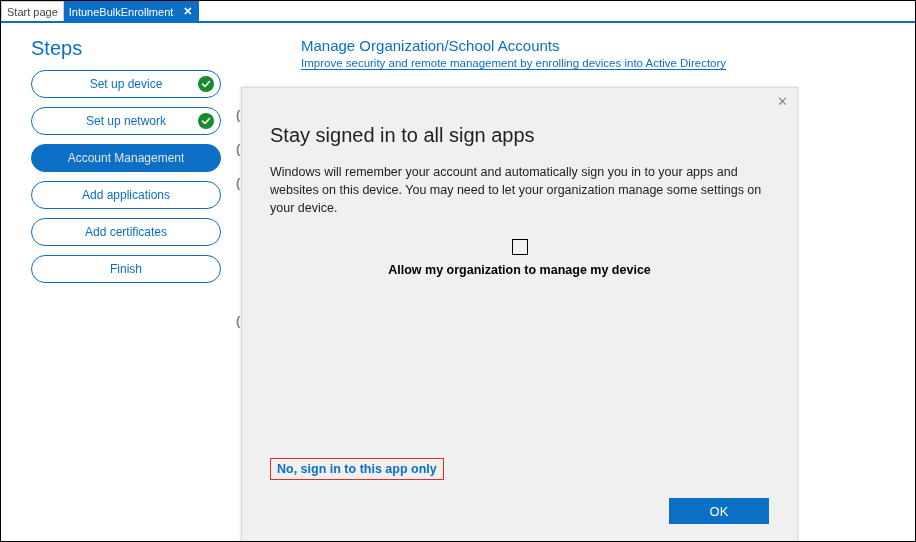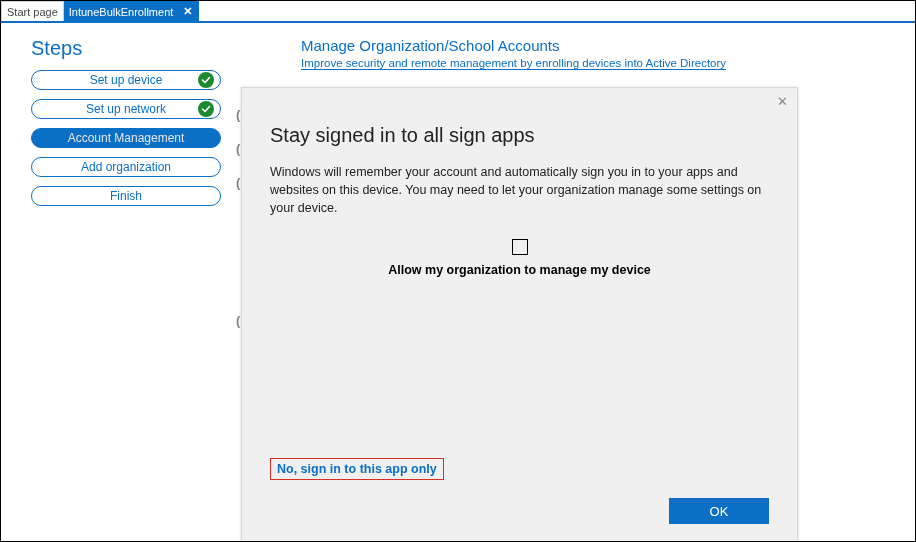--- a/index.html
+++ b/index.html
@@ -53,21 +53,21 @@
       position: relative;
     }
     .steps-title {
       color: #0b6fc6;
       font-size: 20px;
       font-weight: 400;
       margin-bottom: 10px;
     }
     .step-pill {
       width: 190px;
-      height: 20px;
+      height: 28px;
       border: 1px solid #0b6fc6;
       border-radius: 14px;
       display: flex;
       align-items: center;
       justify-content: center;
       position: relative;
       margin-bottom: 9px;
       color: #0b6fc6;
       font-size: 12px;
       cursor: pointer;
@@ -223,23 +223,26 @@
         <svg width="10" height="10" viewBox="0 0 10 10">
             <path d="M1.5 5 L4 7.5 L8.5 2.5" stroke="#fff" stroke-width="1.6" fill="none" stroke-linecap="round" stroke-linejoin="round"></path>
           </svg>
       </span>
     </div>
 
     <div class="step-pill active">
       <span>Account Management</span>
     </div>
 
-
-    <div class="step-pill">
-      <span>Add organization</span>
+    <div class="step-pill">
+      <span>Add applications</span>
+    </div>
+
+    <div class="step-pill">
+      <span>Add certificates</span>
     </div>
 
     <div class="step-pill">
       <span>Finish</span>
     </div>
   </div>
 
   <div class="right">
     <div class="section-title">Manage Organization/School Accounts</div>
     <div class="section-sub">Improve security and remote management by enrolling devices into Active Directory</div>

